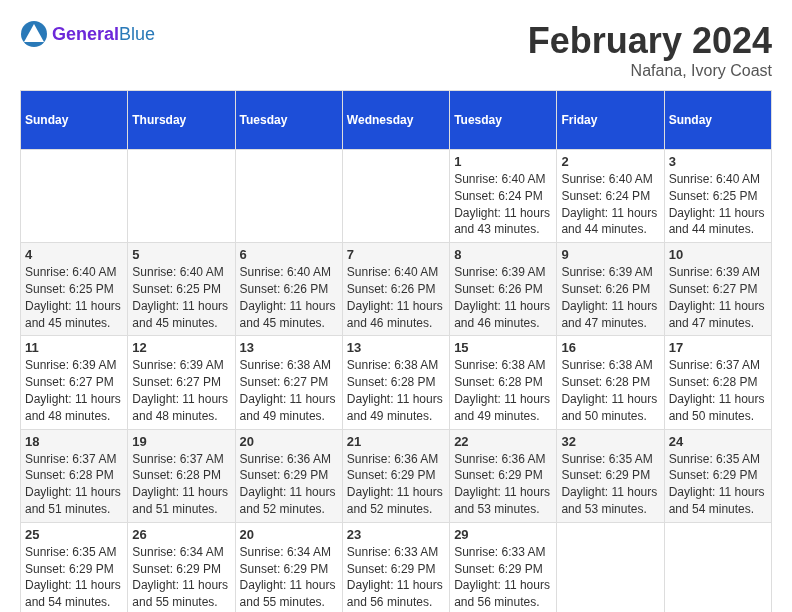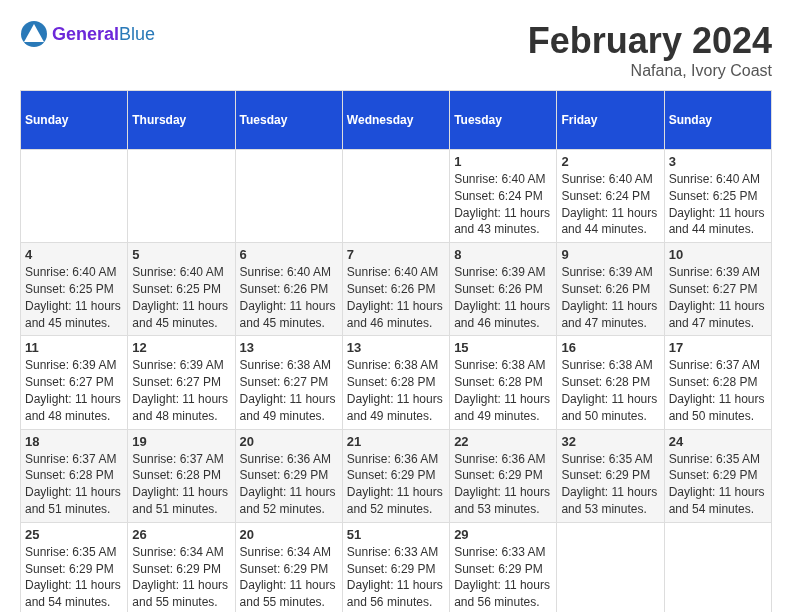--- a/index.html
+++ b/index.html
@@ -290,21 +290,21 @@
 Sunset: 6:29 PM
 Daylight: 11 hours and 55 minutes.</div>
         </td>
         <td>
           <span class="day-num">20</span>
           <div class="day-info" style="white-space: pre-line;">Sunrise: 6:34 AM
 Sunset: 6:29 PM
 Daylight: 11 hours and 55 minutes.</div>
         </td>
         <td>
-          <span class="day-num">51</span>
+          <span class="day-num">23</span>
           <div class="day-info" style="white-space: pre-line;">Sunrise: 6:33 AM
 Sunset: 6:29 PM
 Daylight: 11 hours and 56 minutes.</div>
         </td>
         <td>
           <span class="day-num">29</span>
           <div class="day-info" style="white-space: pre-line;">Sunrise: 6:33 AM
 Sunset: 6:29 PM
 Daylight: 11 hours and 56 minutes.</div>
         </td>

